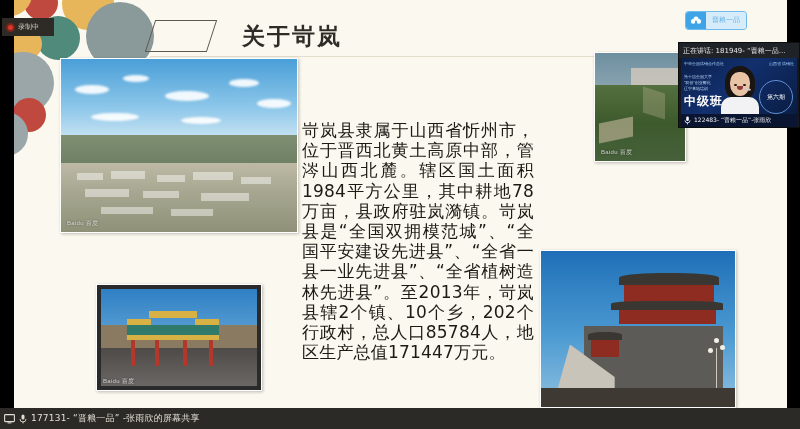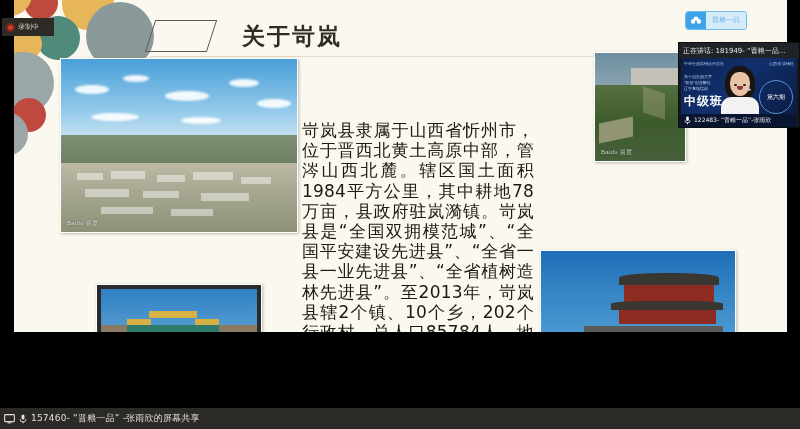--- a/index.html
+++ b/index.html
@@ -4,21 +4,21 @@
 <style>
   * { margin:0; padding:0; box-sizing:border-box; }
   html,body { width:800px; height:429px; overflow:hidden; background:#000; }
   body { font-family:"Liberation Sans", sans-serif; }
 
   
   #app { position:relative; width:800px; height:429px; background:#1b1b1b; }
 
   
   #share-area { position:absolute; left:0; top:0; width:800px; height:408px; background:#000; }
-  #slide { position:absolute; left:14px; top:0; width:773px; height:332px; background:#fbf8ef; overflow:hidden; }
+  #slide { position:absolute; left:14px; top:0; width:773px; height:408px; background:#fbf8ef; overflow:hidden; }
 
   
   .circle { position:absolute; border-radius:50%; }
 
   
   #title-row { position:absolute; left:136px; top:14px; width:520px; height:44px; }
   #title-parallelogram { position:absolute; left:0; top:6px; width:62px; height:32px;
       border:1.4px solid #5d5a52; transform:skewX(-18deg); background:transparent; }
   #slide-title { position:absolute; left:92px; top:0; font-size:23px; font-weight:bold;
       color:#2f2c28; letter-spacing:2px; line-height:44px; white-space:nowrap; }
@@ -308,16 +308,16 @@
   <div id="status-bar">
     <svg class="sb-icon" width="11" height="10" viewBox="0 0 11 10">
       <rect x="0.6" y="0.6" width="9.8" height="7" rx="0.8" fill="none" stroke="#e2ded4" stroke-width="1.1"></rect>
       <rect x="3.6" y="8.4" width="3.8" height="1" fill="#e2ded4"></rect>
     </svg>
     <svg class="sb-icon" width="8" height="10" viewBox="0 0 8 10">
       <rect x="2.5" y="0.6" width="3" height="5" rx="1.5" fill="#e2ded4"></rect>
       <path d="M1 5a3 3 0 0 0 6 0" fill="none" stroke="#e2ded4" stroke-width="0.9"></path>
       <rect x="3.6" y="7.4" width="0.9" height="2" fill="#e2ded4"></rect>
     </svg>
-    <div id="sb-text">157460- “晋粮一品” -张雨欣的屏幕共享</div>
+    <div id="sb-text">177131- “晋粮一品” -张雨欣的屏幕共享</div>
   </div>
 
 </div>
 
 </body></html>

